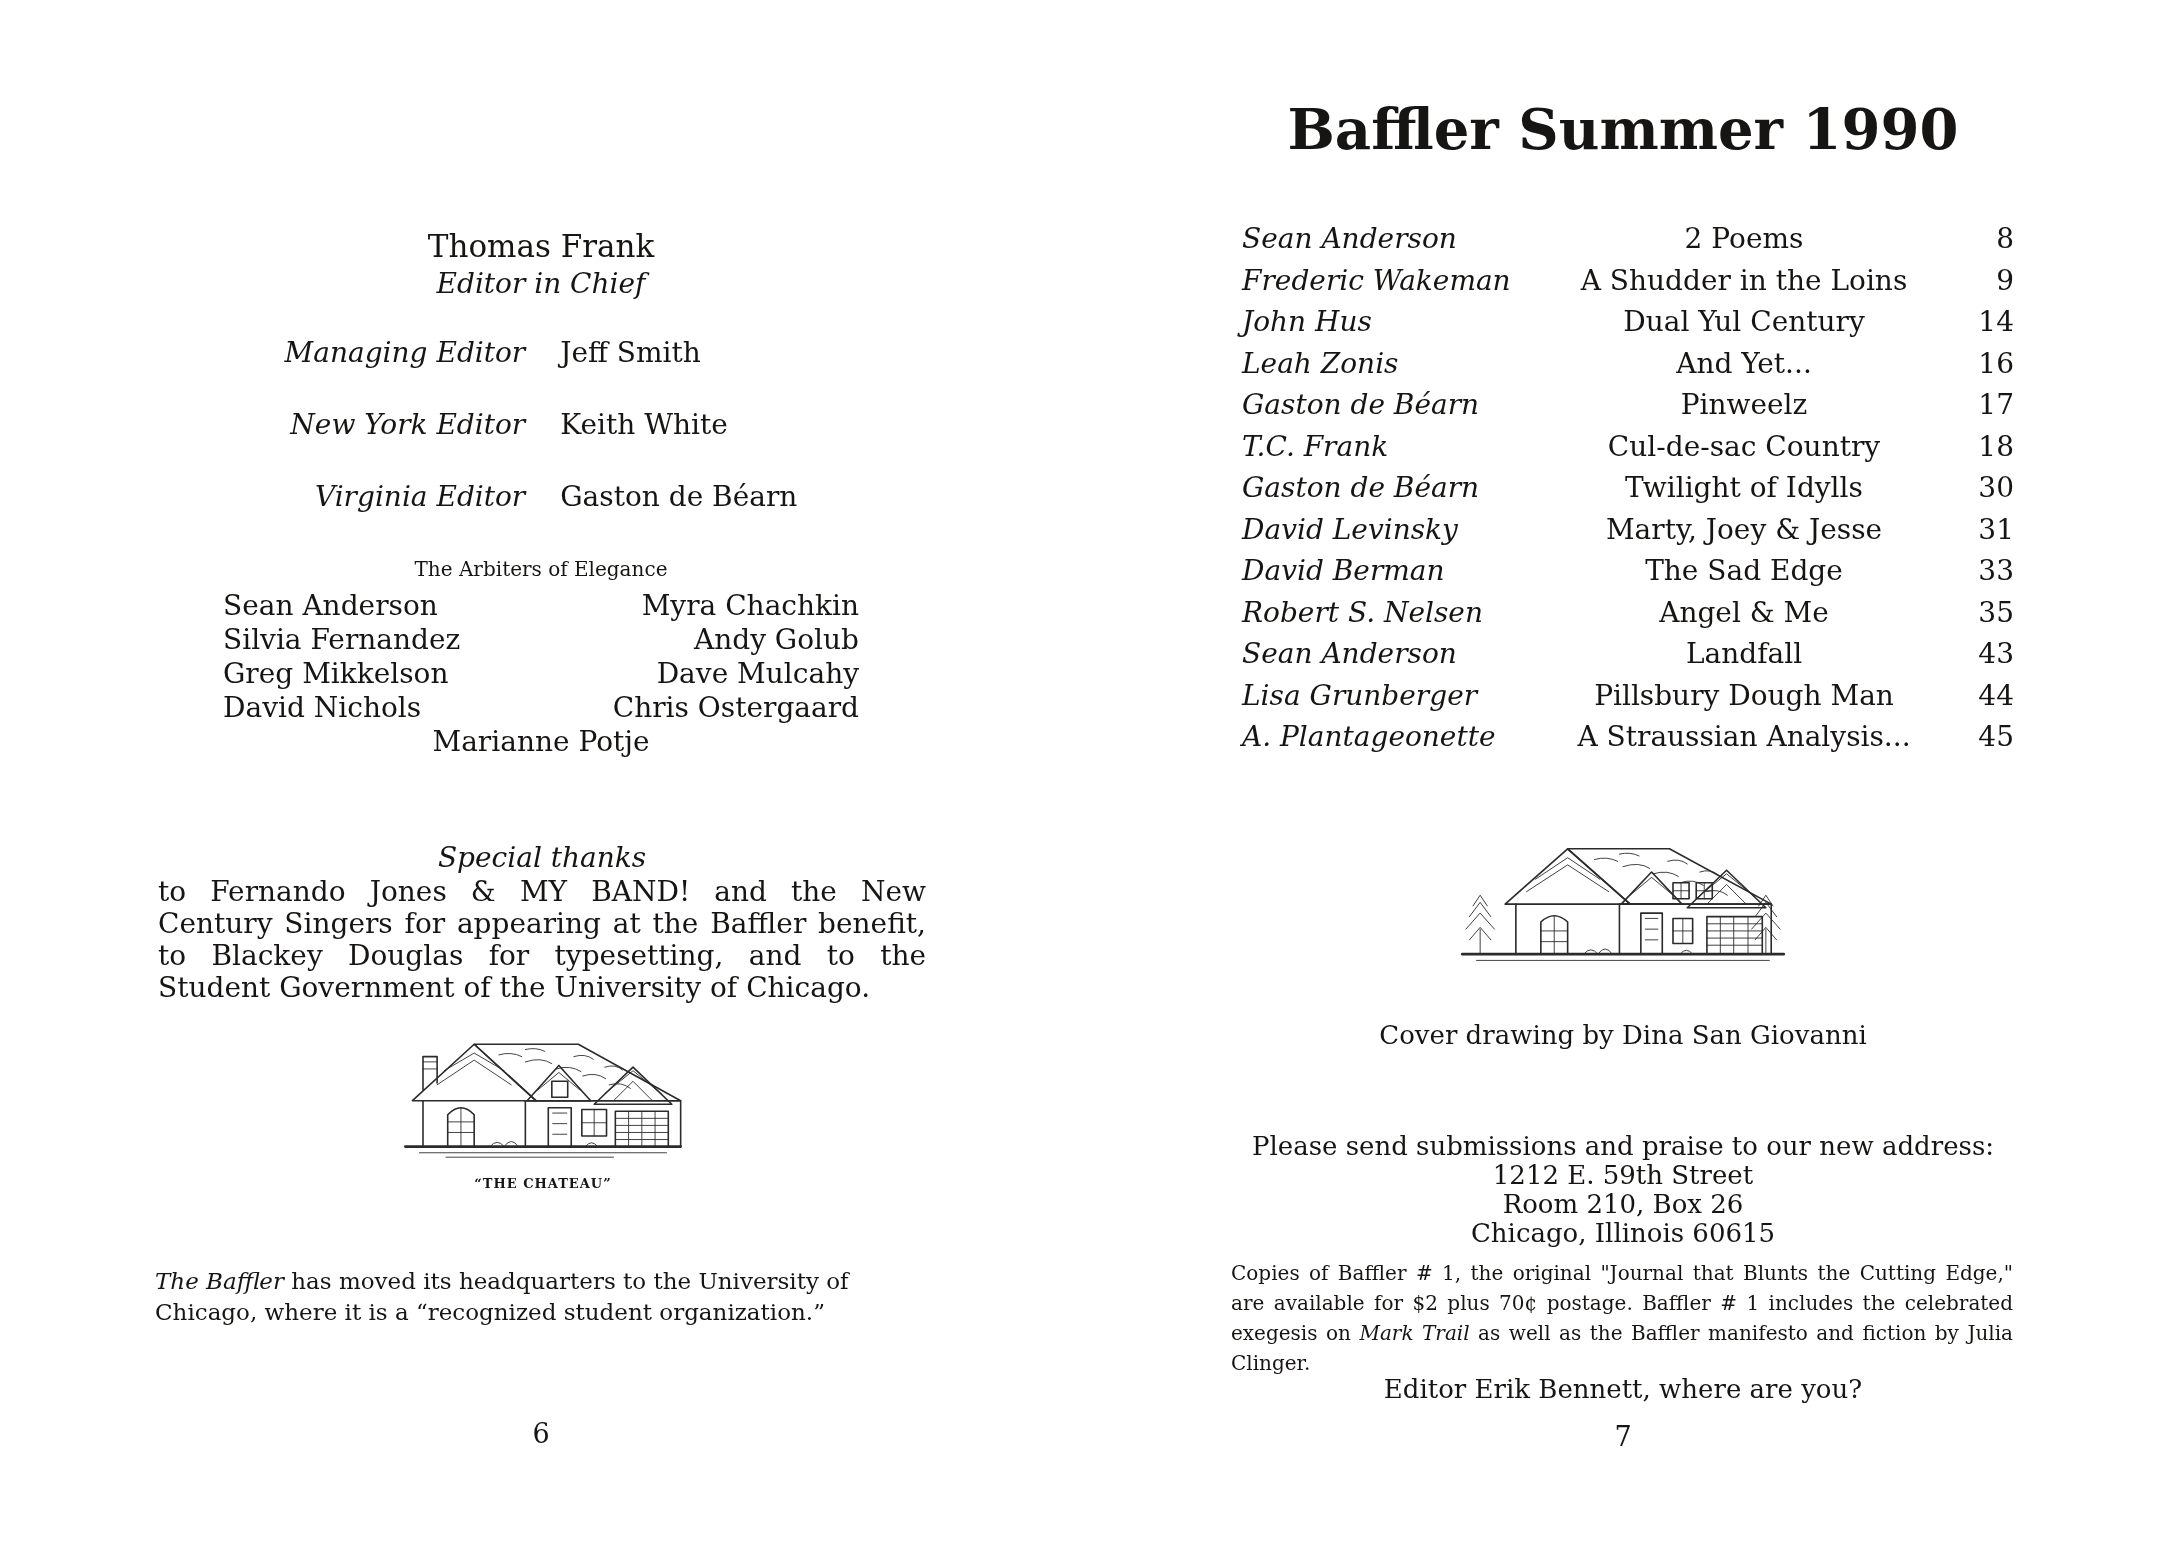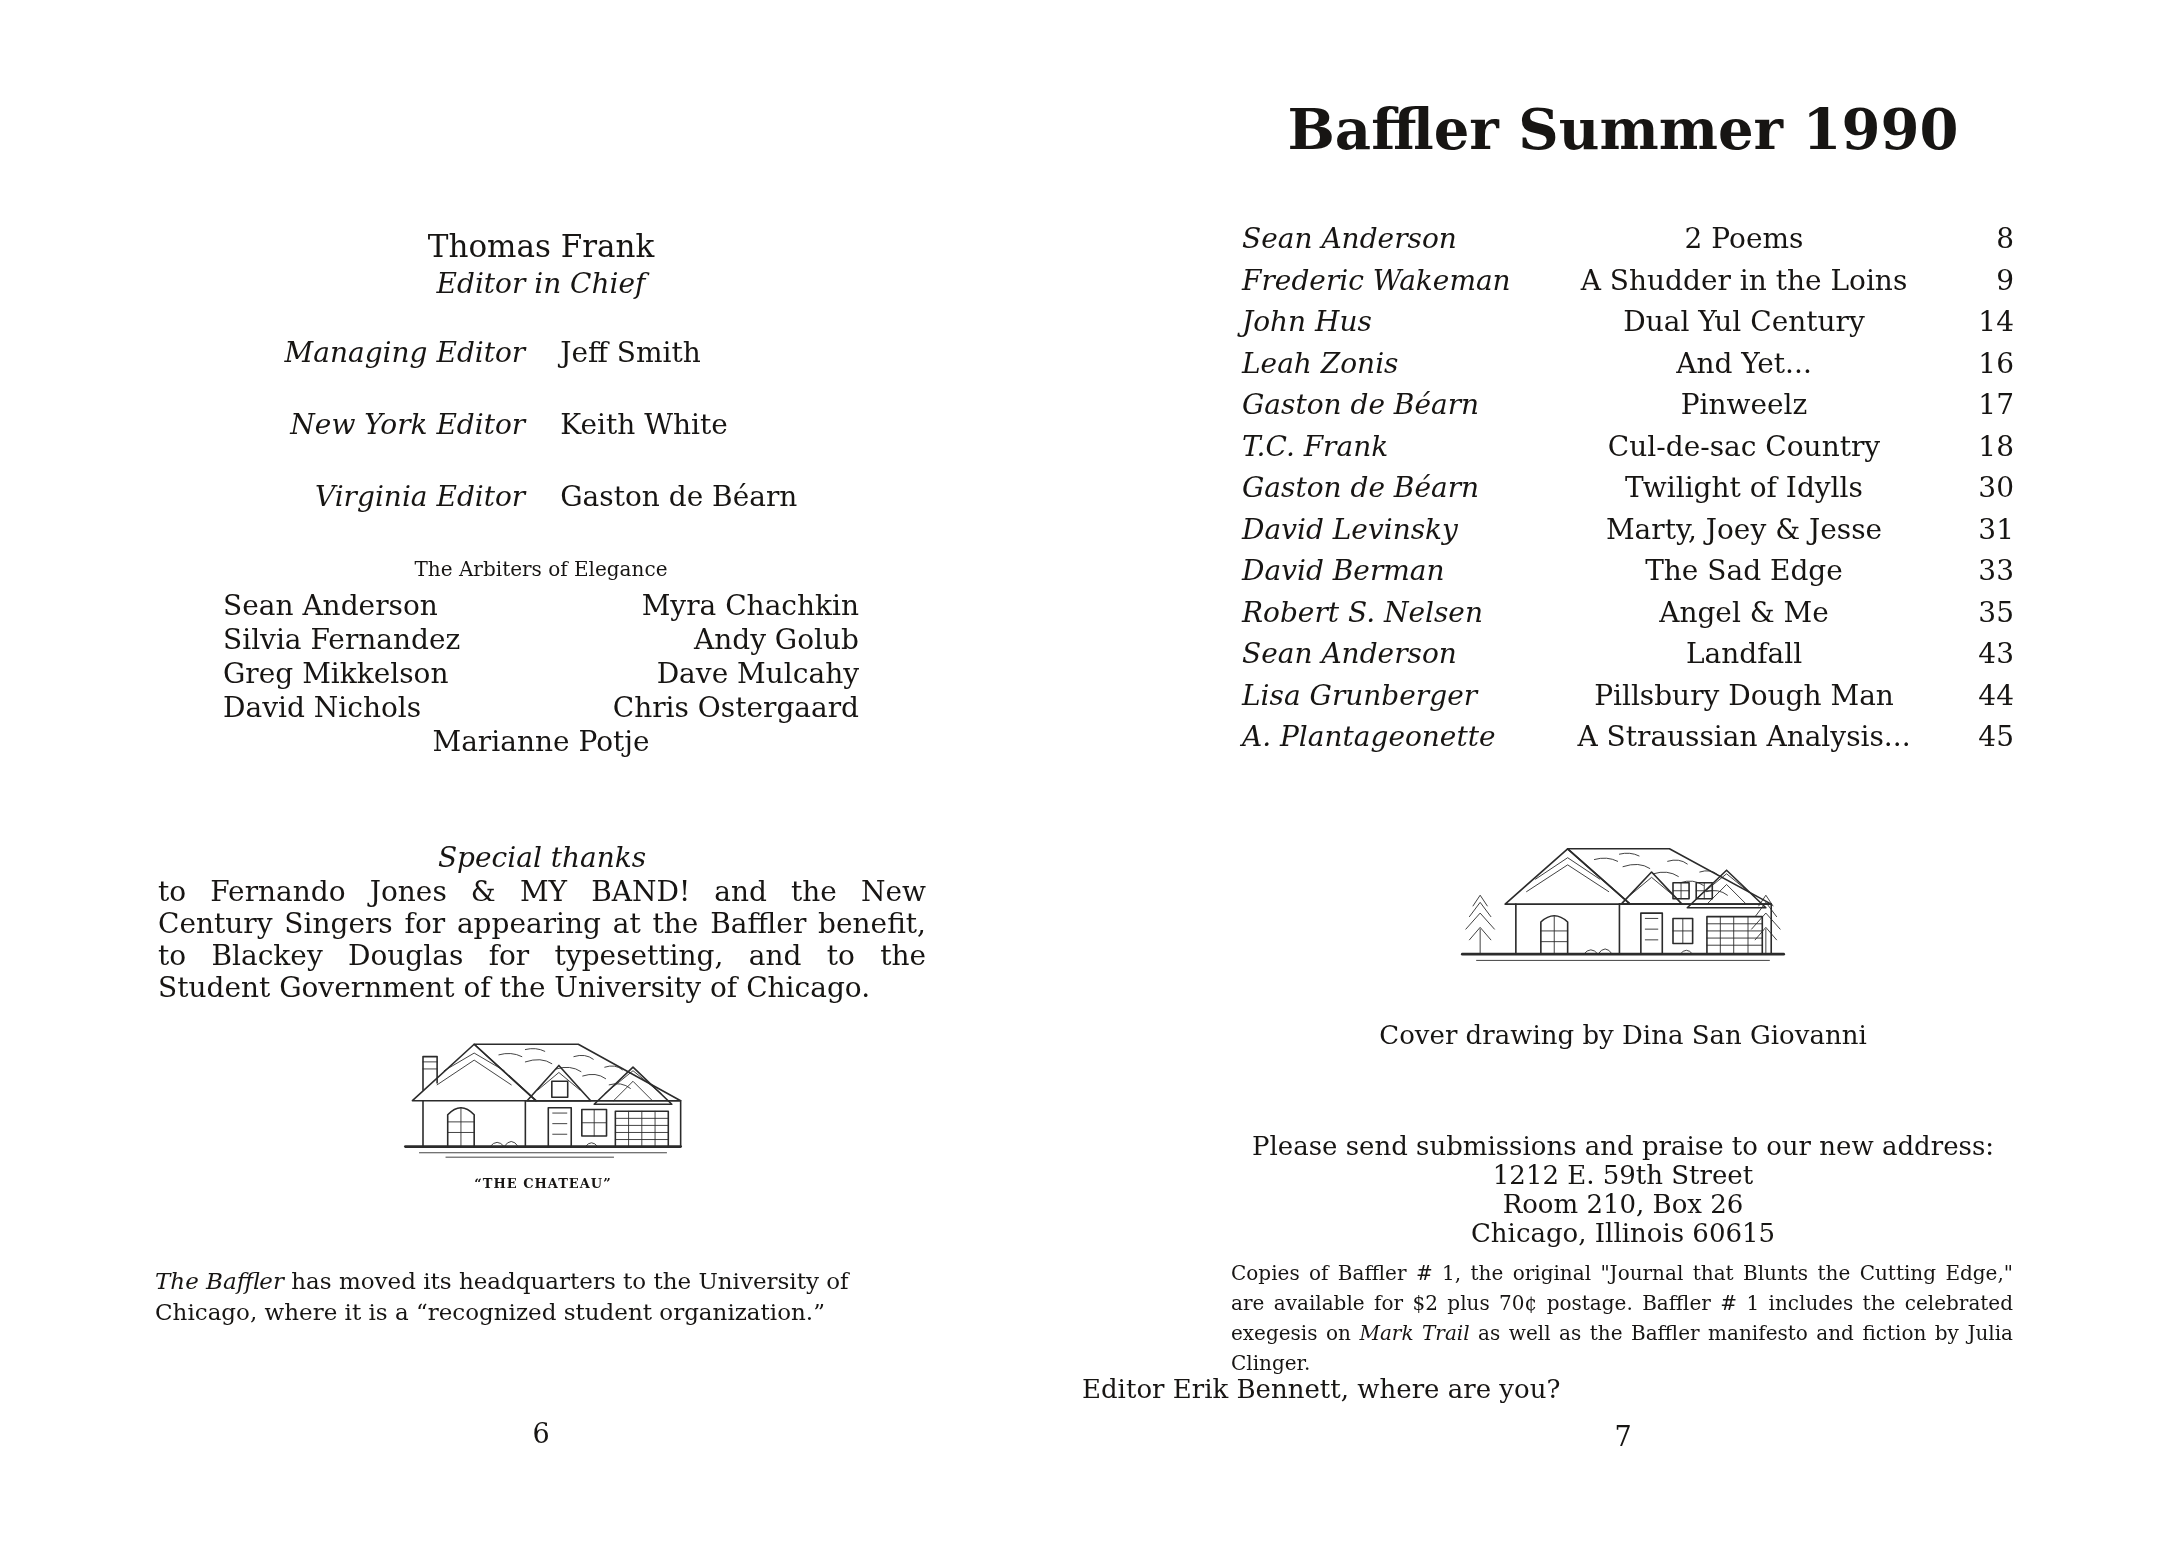--- a/index.html
+++ b/index.html
@@ -54,21 +54,21 @@
   .toc-author{width:300px;font-style:italic;font-size:28px;text-align:left;flex:none;}
   .toc-title{flex:1;text-align:center;font-size:28px;}
   .toc-page{width:68px;text-align:right;font-size:28px;flex:none;}
 
   .house-right{position:absolute;top:822px;left:366px;width:350px;text-align:center;}
 
   .cover-credit{position:absolute;top:1020px;width:100%;text-align:center;font-size:26px;}
   .copyright{position:absolute;top:1076px;width:100%;text-align:center;font-size:27px;}
   .submissions{position:absolute;top:1132px;width:100%;text-align:center;font-size:26px;line-height:29px;}
   .copies{position:absolute;top:1258px;left:149px;width:782px;font-size:20px;line-height:30px;text-align:justify;}
-  .editor-question{position:absolute;top:1374px;width:100%;font-size:26px;}
+  .editor-question{position:absolute;top:1374px;width:100%;text-align:center;font-size:26px;}
 
   
   .house-svg{display:inline-block;}
   .house-svg *{stroke:#2b2b2b;fill:none;stroke-width:1.8;stroke-linecap:round;stroke-linejoin:round;}
   .house-svg .thick{stroke-width:3;}
   .house-svg .thin{stroke-width:1;}
 </style>
 </head>
 <body>
 

